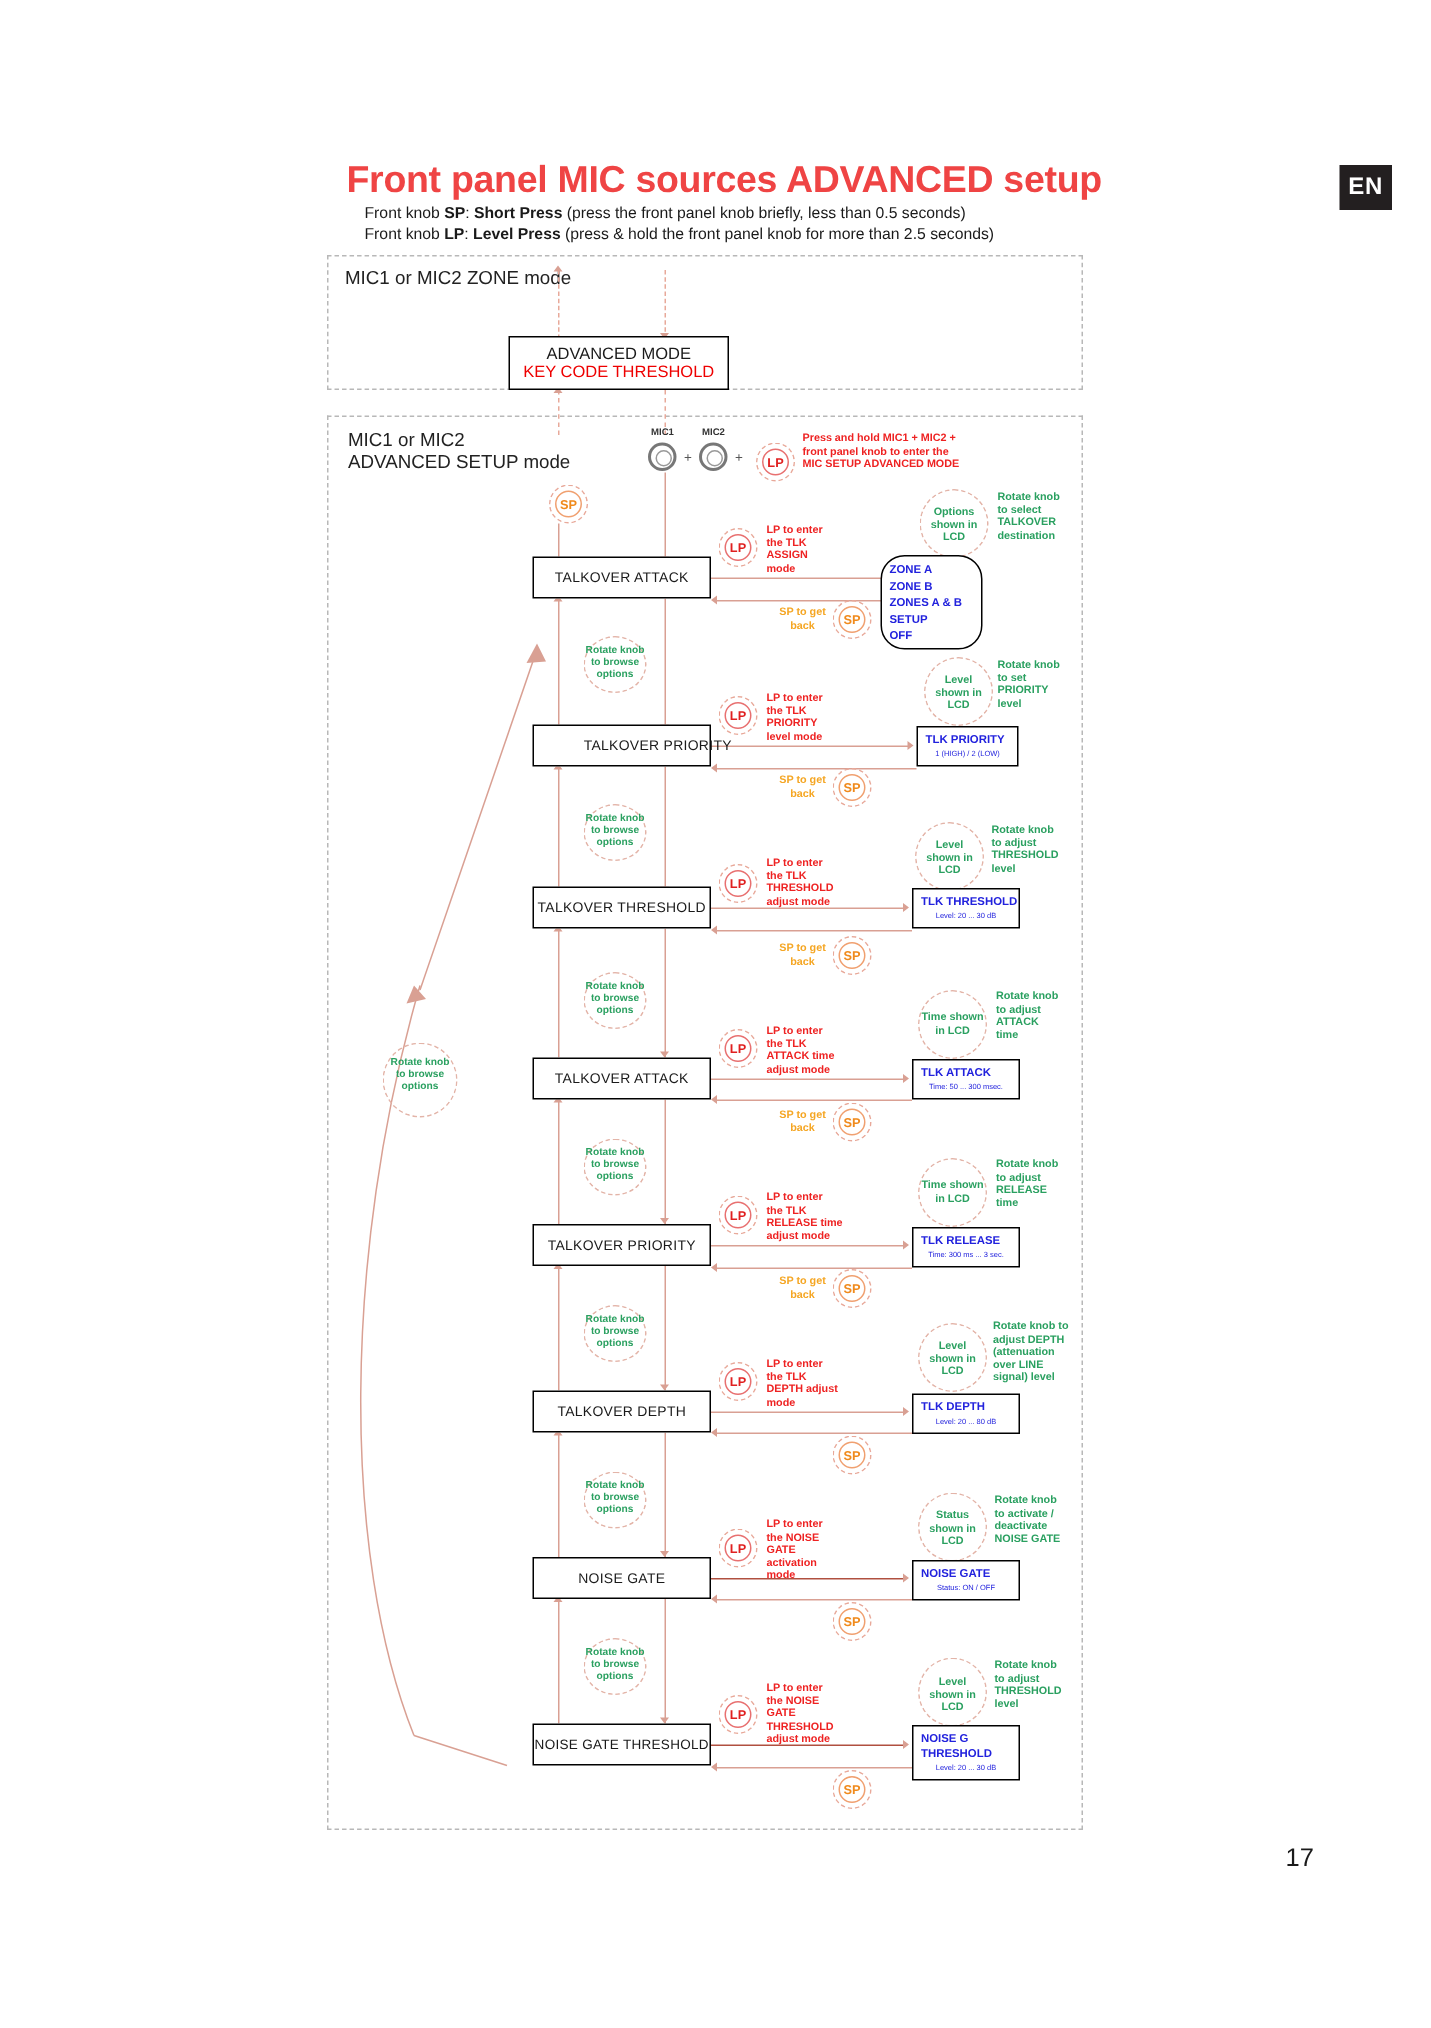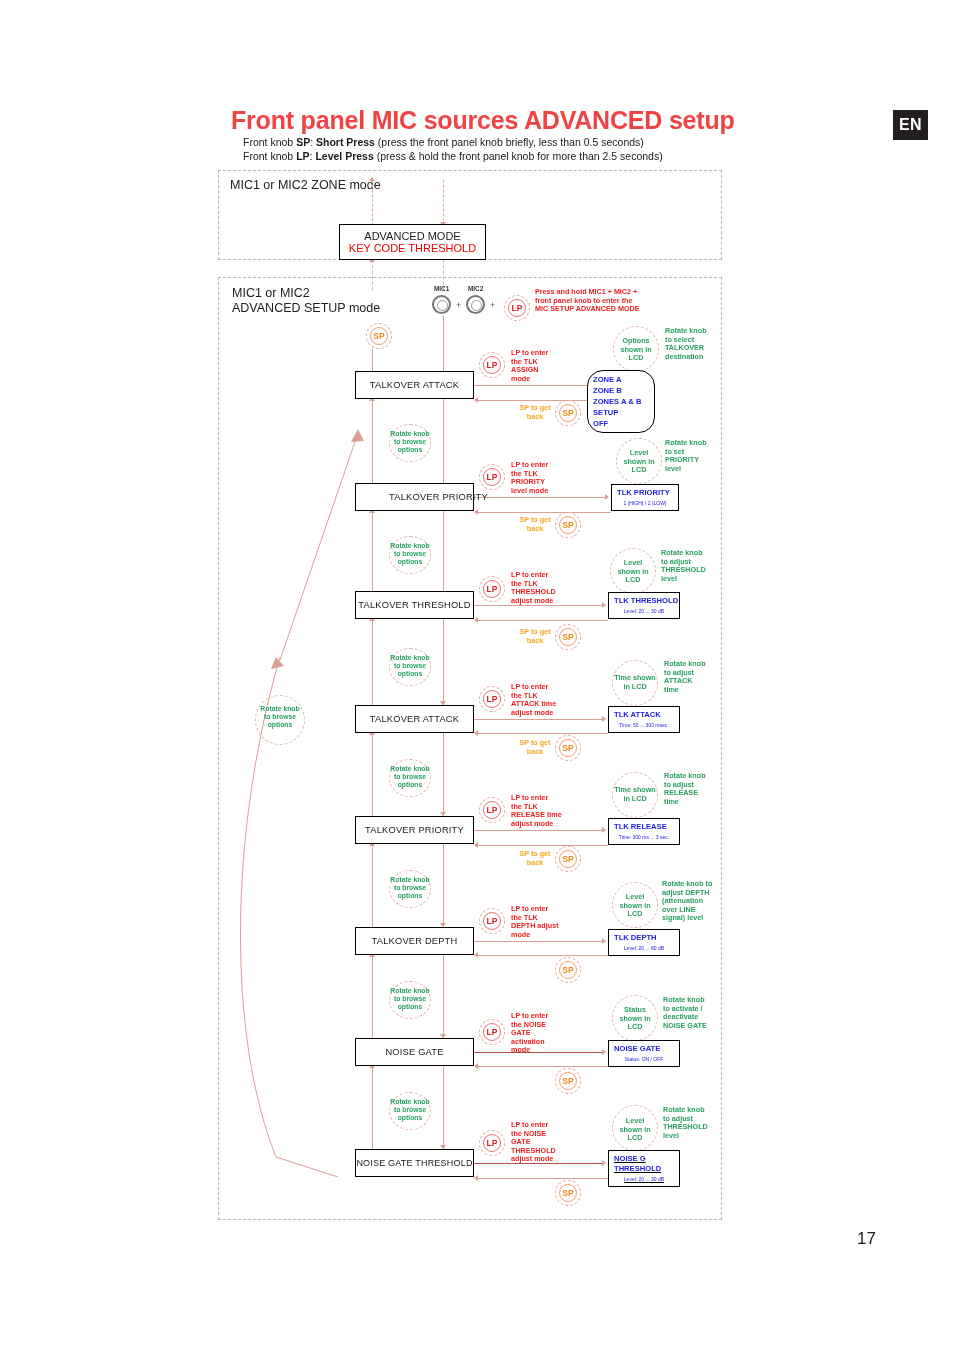--- a/index.html
+++ b/index.html
@@ -705,21 +705,21 @@
 
   <div class="loop" style="left:612px; top:1105px; width:46px; height:46px;"></div>
   <div class="ann green center" style="left:611px; top:1117px; width:48px;">Level
 shown in
 LCD</div>
   <div class="ann green left" style="left:663px; top:1106px;">Rotate knob
 to adjust
 THRESHOLD
 level</div>
 
-  <div class="vbox" style="left:608px; top:1150px; width:72px;text-decoration:underline;">
+  <div class="vbox" style="left:608px; top:1150px; width:72px;">
     <div class="vtitle" style="white-space:pre;">NOISE G
 THRESHOLD</div>
     <div class="vsub">Level: 20  ...  30 dB</div>
   </div>
 
   <div class="hline strong" style="left:474px; top:1163px; width:130px;"></div>
   <div class="arrow-r" style="left:602px; top:1160px;"></div>
   <div class="hline" style="left:478px; top:1178px; width:130px;"></div>
   <div class="arrow-l" style="left:474px; top:1175px;"></div>
   <div class="token sp" style="left:555px; top:1180px;">

